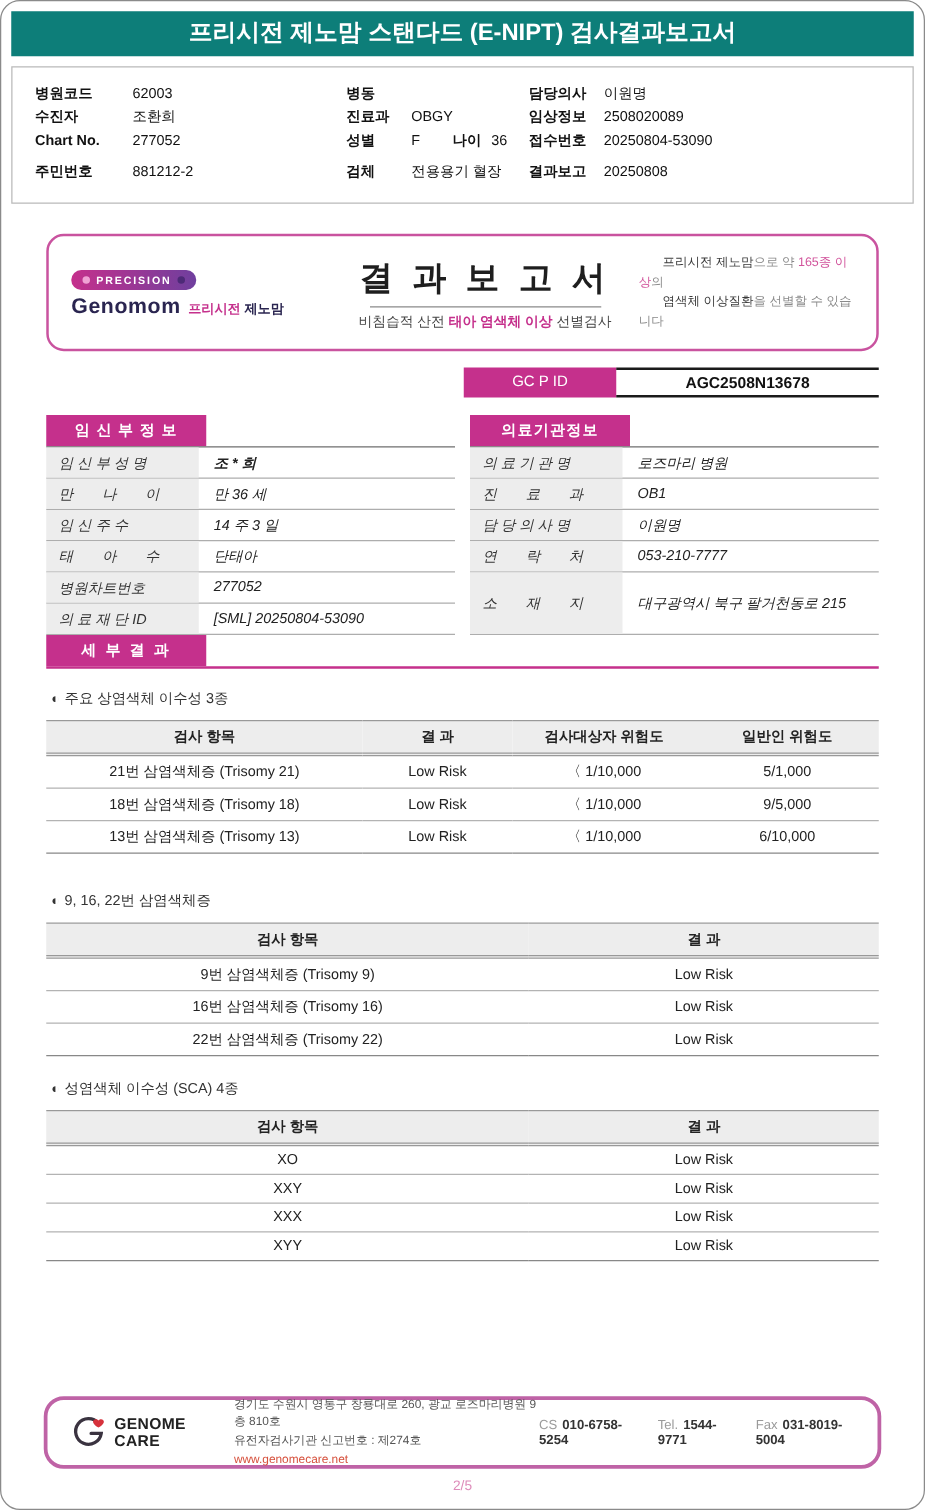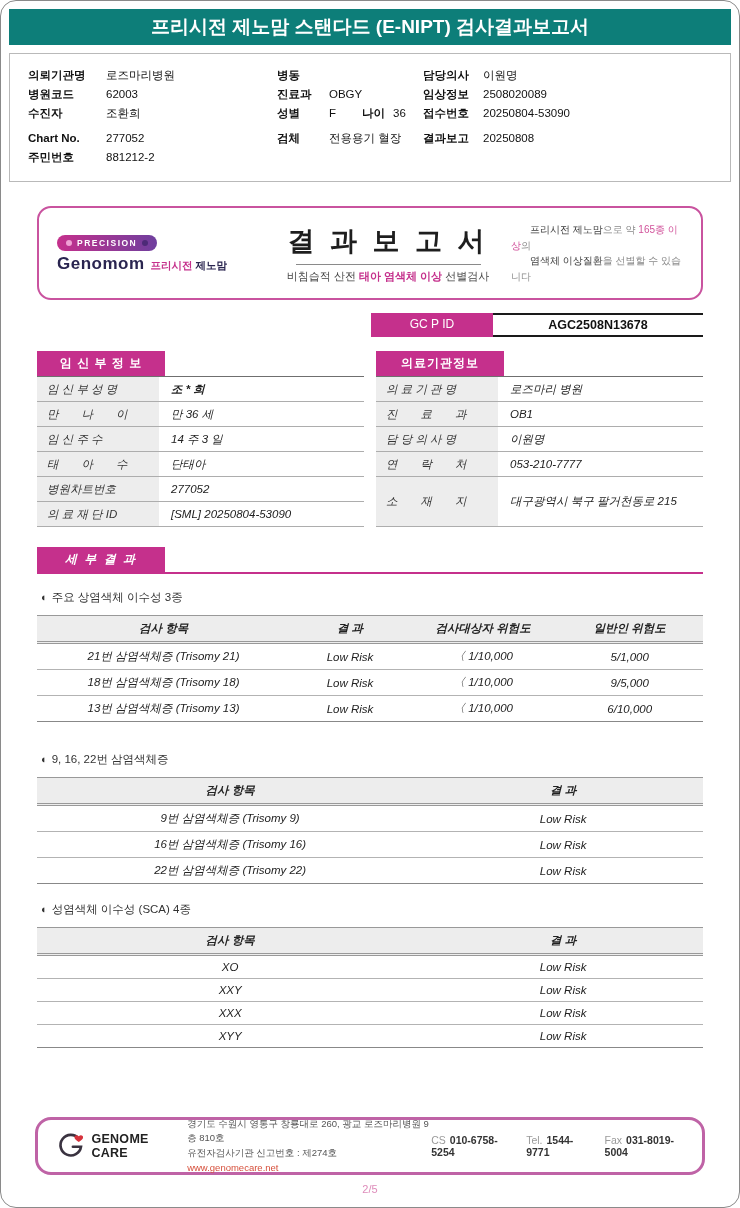--- a/index.html
+++ b/index.html
@@ -61,26 +61,26 @@
   .irows { border-top:1.5px solid #6f6f6f; }
   .irow { display:flex; align-items:stretch; min-height:25px; border-bottom:1px solid #adadad;
           font-size:11.5px;font-style:italic; }
   .ilabel { width:122px; background:#ededed; display:flex; align-items:center;
             padding:0 10px; color:#333; flex-shrink:0; }
   .ival { display:flex; align-items:center; padding:0 12px; color:#222; }
   .irow.tall { min-height:50px; }
   .ival.bold { font-weight:bold; }
 
   
-  .section-head { margin-top:20px; border-bottom:2.5px solid #c5308c;font-style:italic; }
+  .section-head { border-bottom:2.5px solid #c5308c; }
   .stab { display:inline-block; width:128px; background:#c5308c; color:#fff; font-weight:bold;
           font-size:12px; text-align:center; padding:4px 0; letter-spacing:2px; }
   .caption { margin:16px 0 0 4px; font-size:11.5px; color:#333; }
   .caption .bullet { font-size:11px; margin-right:4px; }
-  table.rtable { width:100%; border-collapse:collapse; margin-top:10px; font-size:11.5px; color:#222;font-style:italic; }
+  table.rtable { width:100%; border-collapse:collapse; margin-top:10px; font-size:11.5px; color:#222; }
   .rtable th { background:#ededed; font-weight:bold; padding:5px 4px;
                border-top:1px solid #999; border-bottom:3px double #999; }
   .rtable td { padding:5px 4px; border-bottom:1px solid #b3b3b3; text-align:center; }
   .rtable tr:last-child td { border-bottom:1.5px solid #888; }
 
   
   .footer-box { position:absolute; left:34px; right:34px; bottom:32px; height:58px;
                 border:3px solid #bf63a6; border-radius:16px; background:#fff;
                 display:flex; align-items:center; padding:0 18px; }
   .gc-logo { display:flex; align-items:center; gap:6px; width:150px; }
@@ -99,24 +99,20 @@
 
 <div class="page">
 
   <div class="title-bar">
     <span>프리시전 제노맘 스탠다드 (E-NIPT) 검사결과보고서</span>
   </div>
 
   <div class="req-info">
     <div class="req-col req-col1">
       <div class="req-row">
-          <span class="req-label">의뢰기관명</span>
-          <span class="req-value">로즈마리병원</span>
-        </div>
-      <div class="req-row">
           <span class="req-label">병원코드</span>
           <span class="req-value">62003</span>
         </div>
       <div class="req-row">
           <span class="req-label">수진자</span>
           <span class="req-value">조환희</span>
         </div>
       <div class="req-row">
           <span class="req-label">Chart No.</span>
           <span class="req-value">277052</span>

